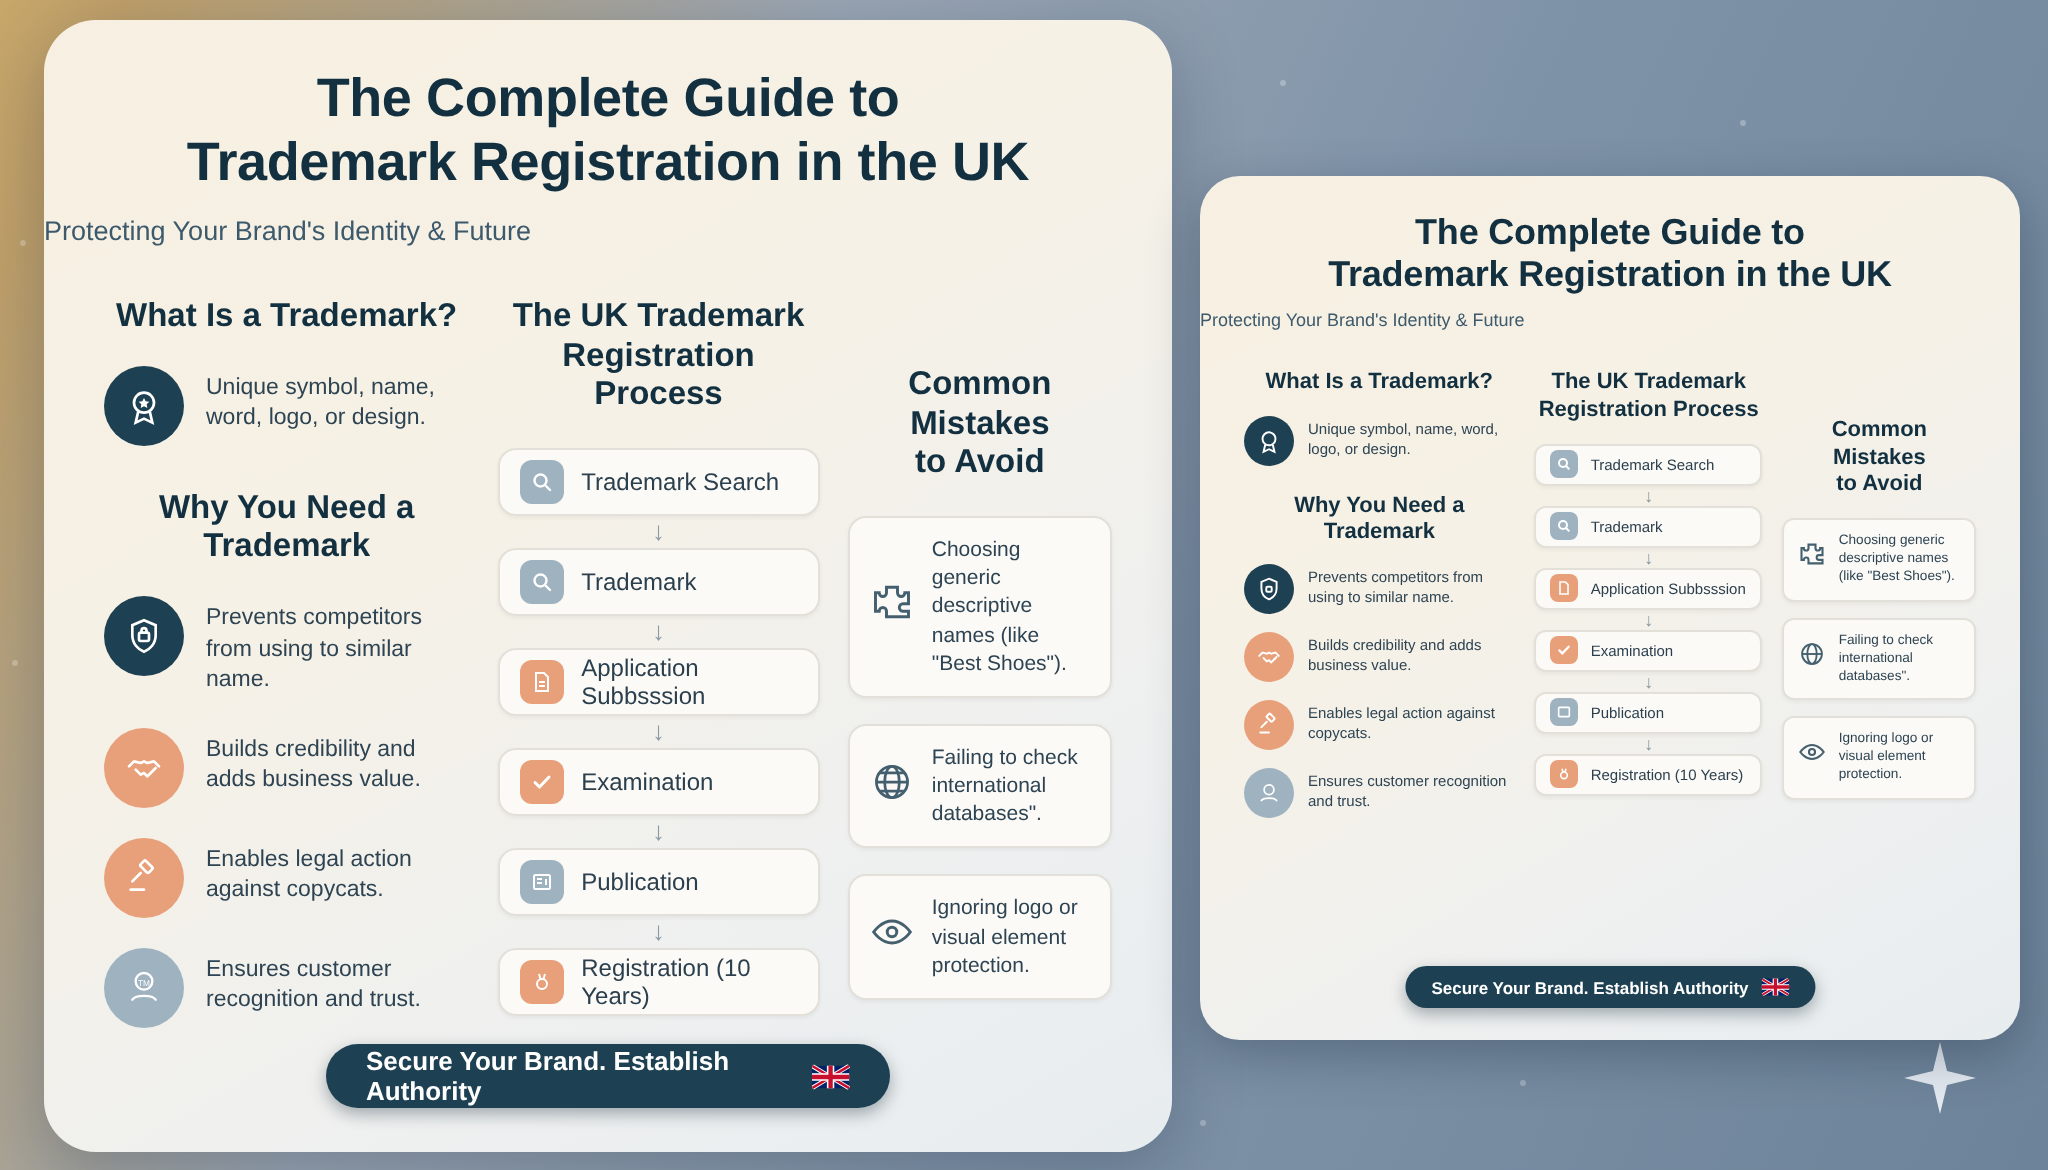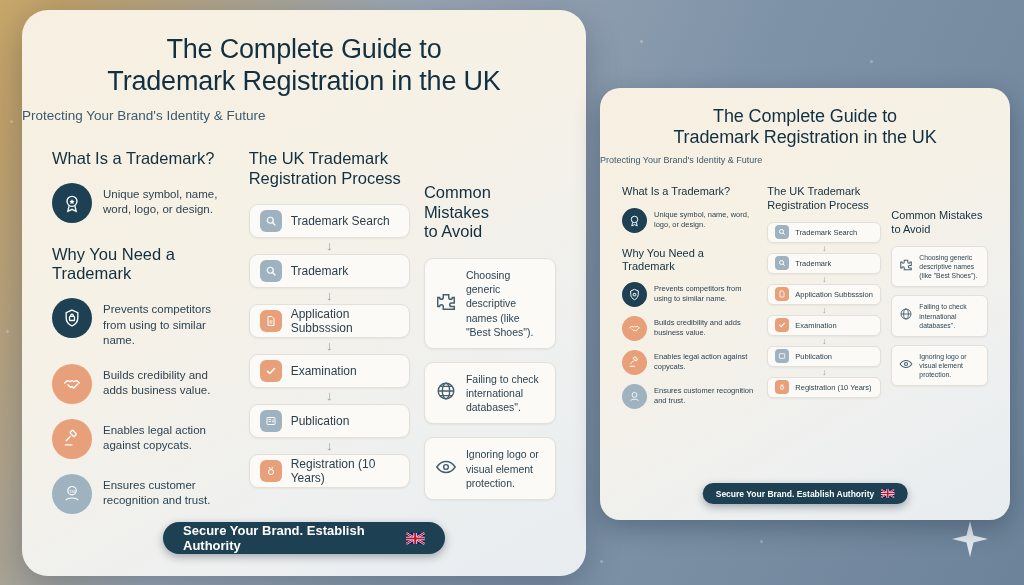--- a/index.html
+++ b/index.html
@@ -30,33 +30,33 @@
     box-shadow: 0 10px 34px rgba(10,25,45,.25);
     overflow: hidden;
   }
   .poster.big { left: 22px; top: 10px; width: 564px; height: 566px; }
   .poster.small {
     left: 600px; top: 88px; width: 410px; height: 432px;
     border-radius: 20px;
     box-shadow: 0 8px 26px rgba(10,25,45,.3);
   }
 
-  .ptitle { text-align: center; color: #123040; font-weight: normal; line-height: 1.18; }
+  .ptitle { text-align: center; color: #123040; font-weight: bold; line-height: 1.18; }
   .psub { color: #3d5a6c; }
 
   .big .ptitle { font-size: 27px; margin-top: 24px; letter-spacing: -.2px; }
   .big .psub { font-size: 13.5px; margin-top: 10px; }
   .small .ptitle { font-size: 18px; margin-top: 18px; letter-spacing: -.1px; }
   .small .psub { font-size: 9px; margin-top: 7px; }
 
   .cols { display: flex; }
   .big .cols { padding: 26px 30px 0 30px; gap: 14px; }
   .small .cols { padding: 20px 22px 0 22px; gap: 10px; }
 
-  .col-head { color: #123040; font-weight: normal; line-height: 1.2; }
+  .col-head { color: #123040; font-weight: bold; line-height: 1.2; text-align: center; }
   .big .col-head { font-size: 16.5px; }
   .small .col-head { font-size: 11px; }
 
   
   .bullets { display: flex; flex-direction: column; }
   .big .bullets { gap: 15px; margin-top: 14px; }
   .small .bullets { gap: 9px; margin-top: 9px; }
 
   .bullet { display: flex; align-items: flex-start; }
   .big .bullet { gap: 11px; }

